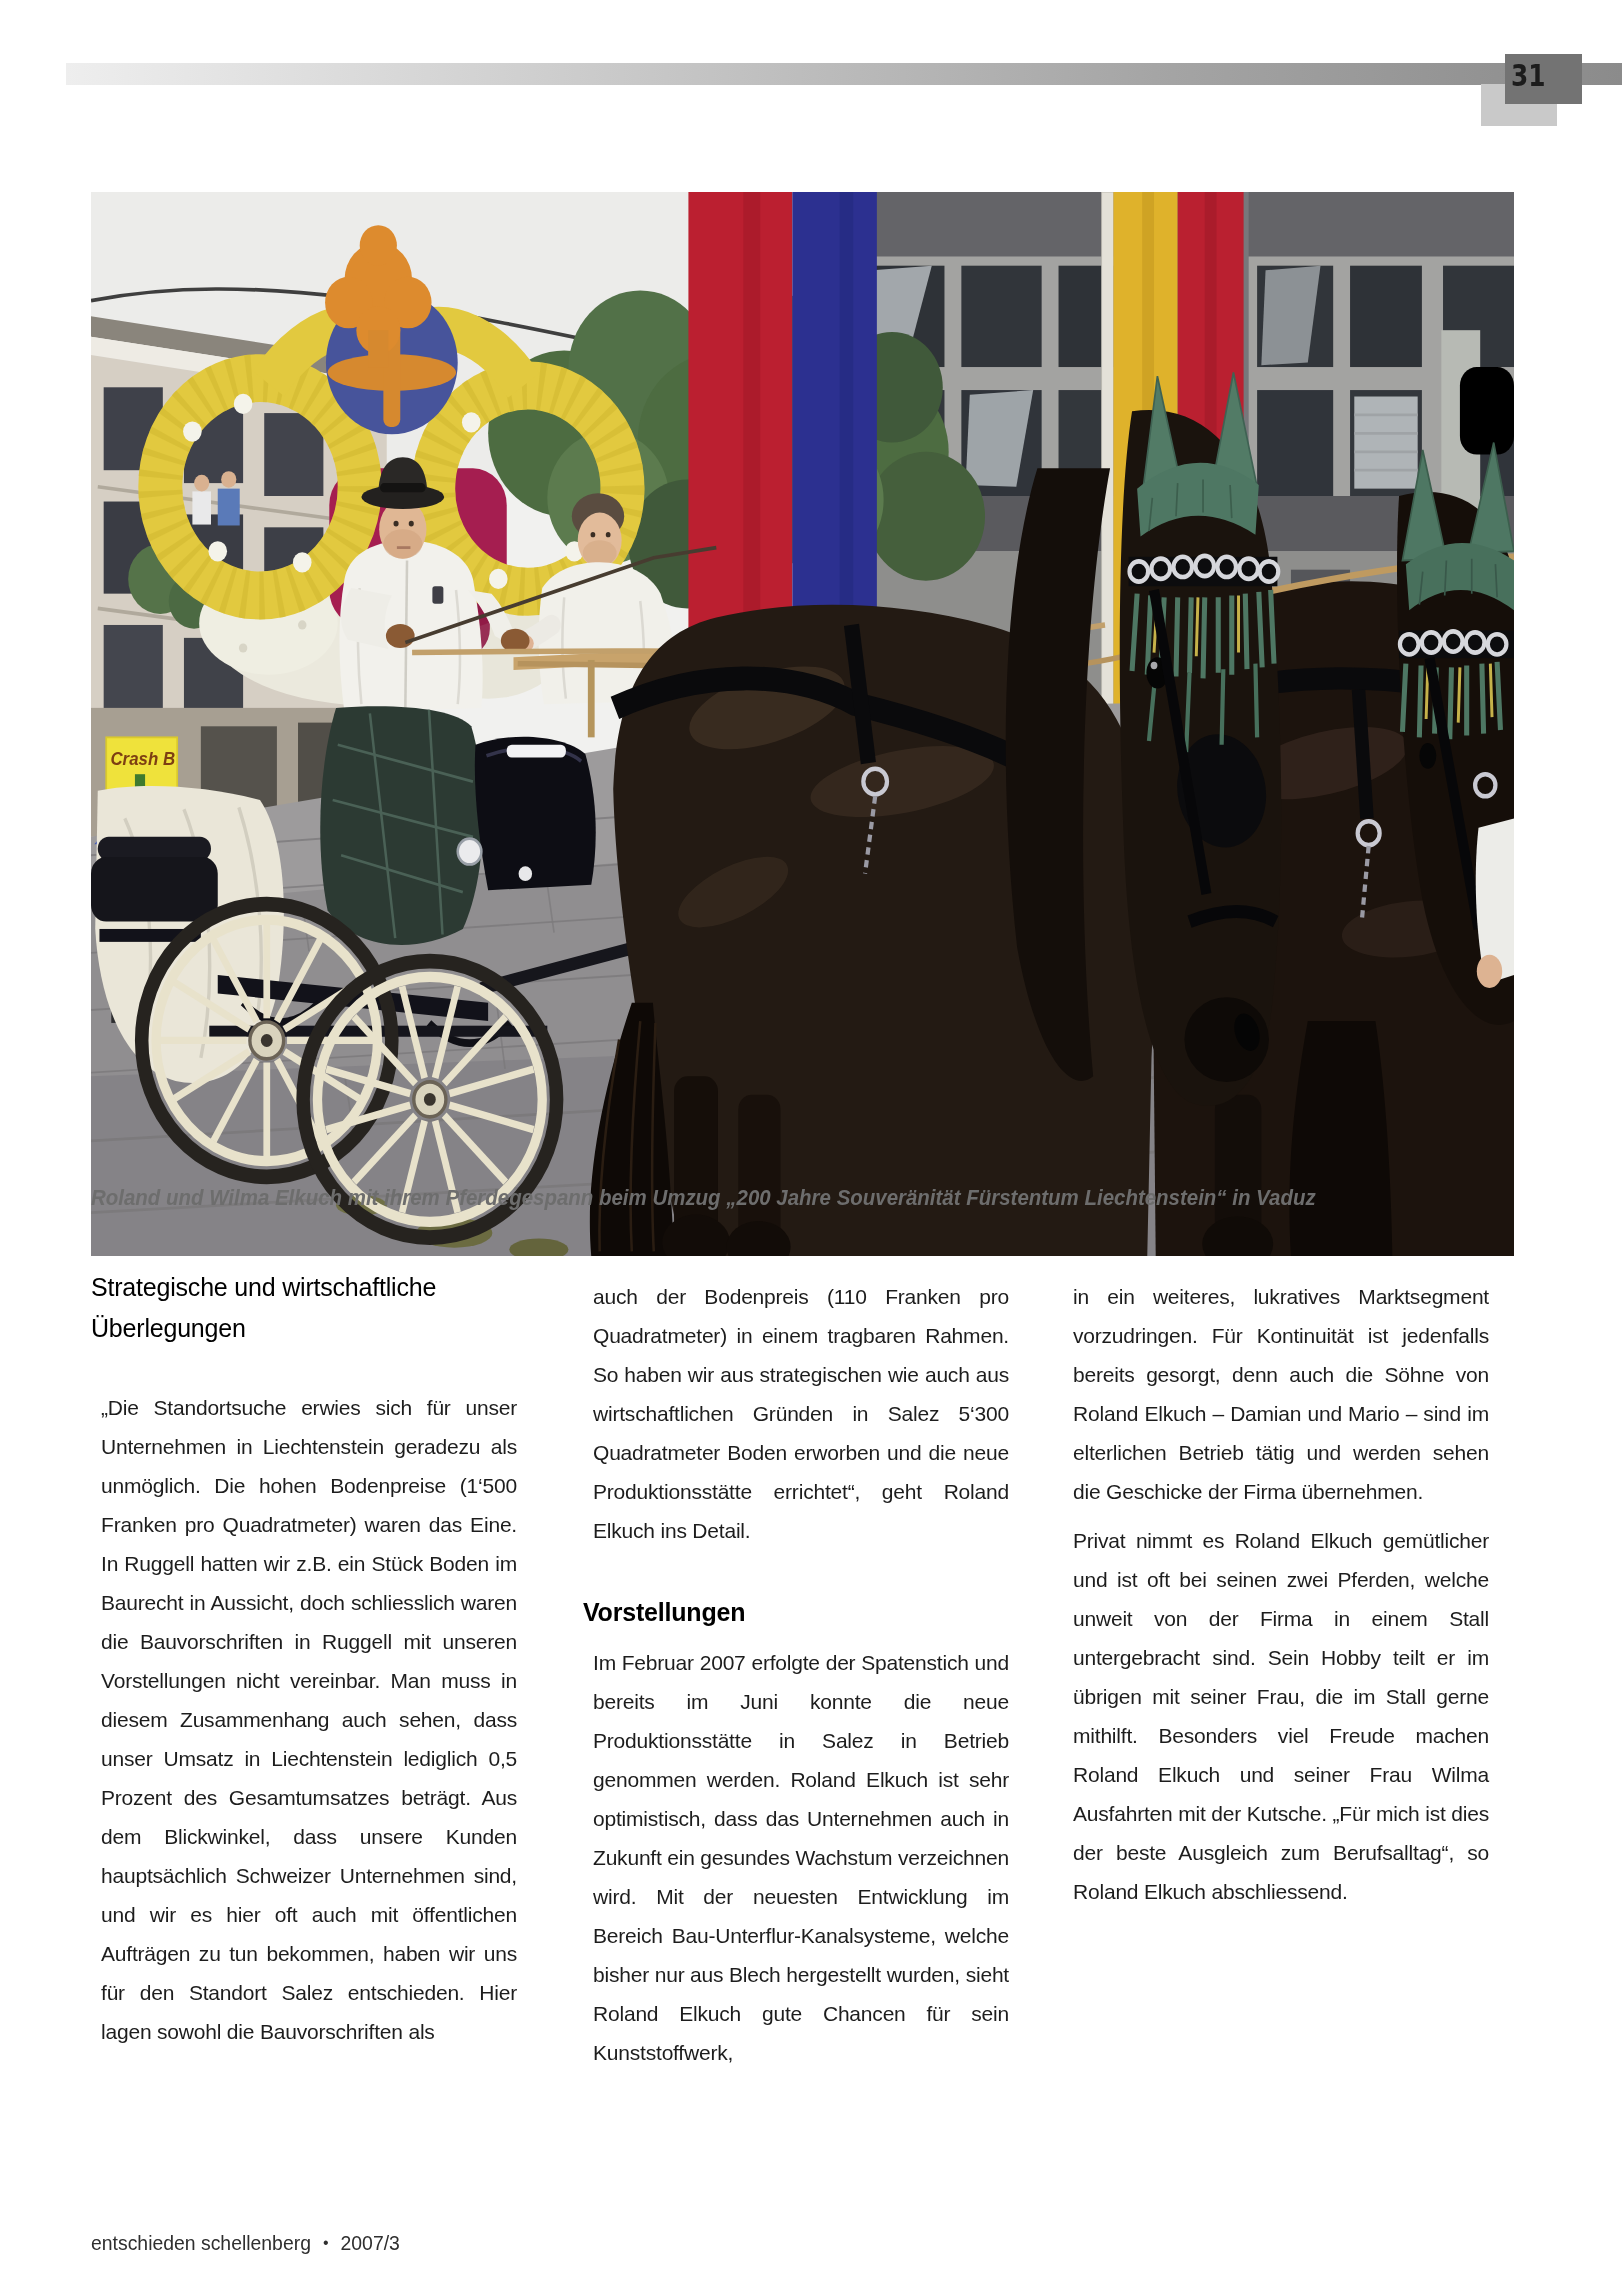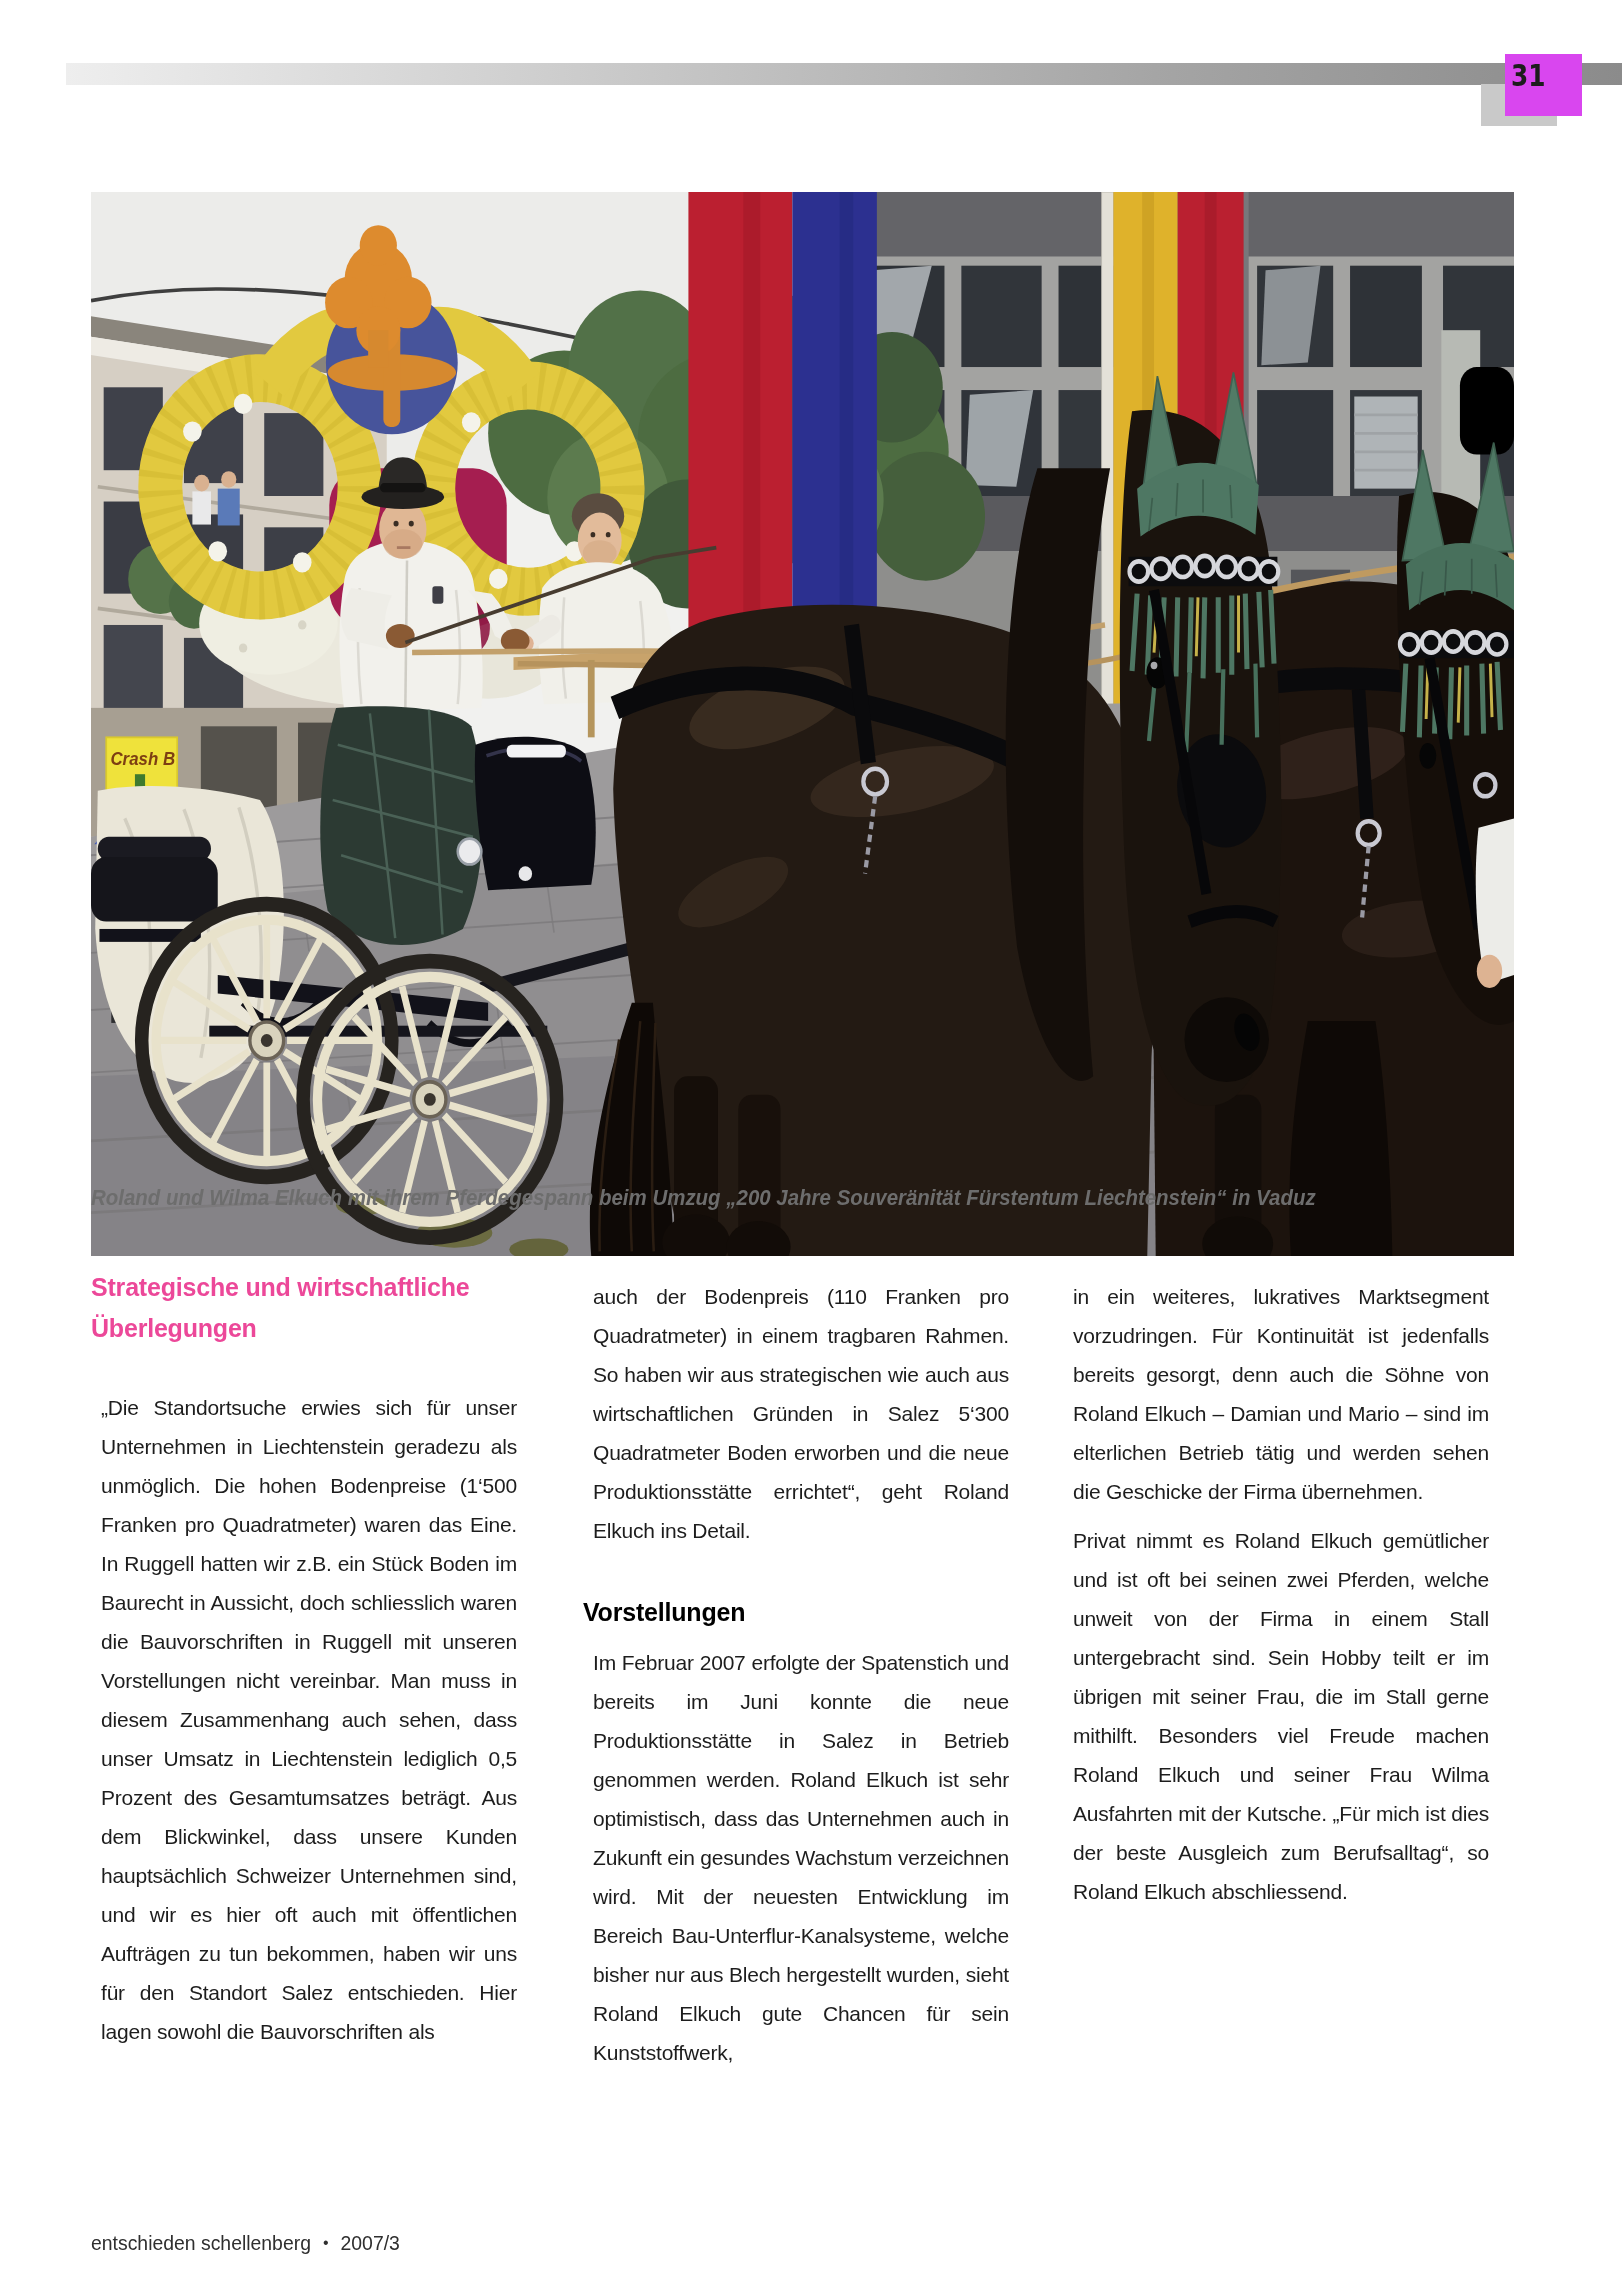--- a/index.html
+++ b/index.html
@@ -1,31 +1,31 @@
 <!DOCTYPE html>
 <html style="font-size:13.5px"><head>
 <meta charset="utf-8">
 <style>
   html,body{margin:0;padding:0;background:#ffffff;}
   .page{position:relative;width:1622px;height:2295px;background:#ffffff;overflow:hidden;
         font-family:"Liberation Sans",sans-serif;}
   .top-bar{position:absolute;left:66px;top:63px;width:1556px;height:22px;
            background:linear-gradient(90deg,#eeeeee 0%,#cfcfcf 30%,#a5a5a5 70%,#8b8b8b 100%);}
   .corner-gray{position:absolute;left:1481px;top:84px;width:76px;height:42px;background:#c9c9c9;}
-  .corner-yellow{position:absolute;left:1505px;top:54px;width:77px;height:62px;background:#d946ef;}
+  .corner-yellow{position:absolute;left:1505px;top:54px;width:77px;height:50px;background:#737373;}
   .page-number{position:absolute;left:6px;top:3.4px;font-size:31px;font-weight:bold;color:#1c1c1c;
                transform:scaleX(.8);transform-origin:left top;font-family:"DejaVu Sans",sans-serif;}
   .photo-frame{position:absolute;left:91px;top:192px;width:1423px;height:1064px;overflow:hidden;}
   .photo-frame svg{display:block;width:100%;height:100%;}
   .caption{position:absolute;left:91px;top:1185px;width:1521px;font-size:22px;font-style:italic;
            font-weight:bold;color:#6d6d6d;transform:scaleX(.93);transform-origin:left top;}
   .column{position:absolute;top:1267px;width:436px;font-size:21px;line-height:39px;color:#1d1d1d;
           text-align:justify;letter-spacing:-0.2px;}
   .col-1{left:91px;}.col-2{left:583px;}.col-3{left:1063px;}
-  .col-heading{font-size:25px;line-height:41px;font-weight:bold;color:#ec4899;white-space:pre-line;
+  .col-heading{font-size:25px;line-height:41px;font-weight:normal;color:#000000;white-space:pre-line;
                text-align:left;margin:0 0 39px 0;}
   .col-subheading{font-size:25px;line-height:41px;font-weight:bold;color:#000;white-space:pre-line;
                   text-align:left;margin:42px 0 8.4px 0;}
   .column p{margin:10px;}
   .page-footer{position:absolute;left:91px;top:2232px;font-size:19.4px;color:#2f2f2f;}
   .page-footer .sep{display:inline-block;margin:0 12px;font-size:16px;transform:translateY(-1.7px);}
 </style>
 </head>
 <body>
 

